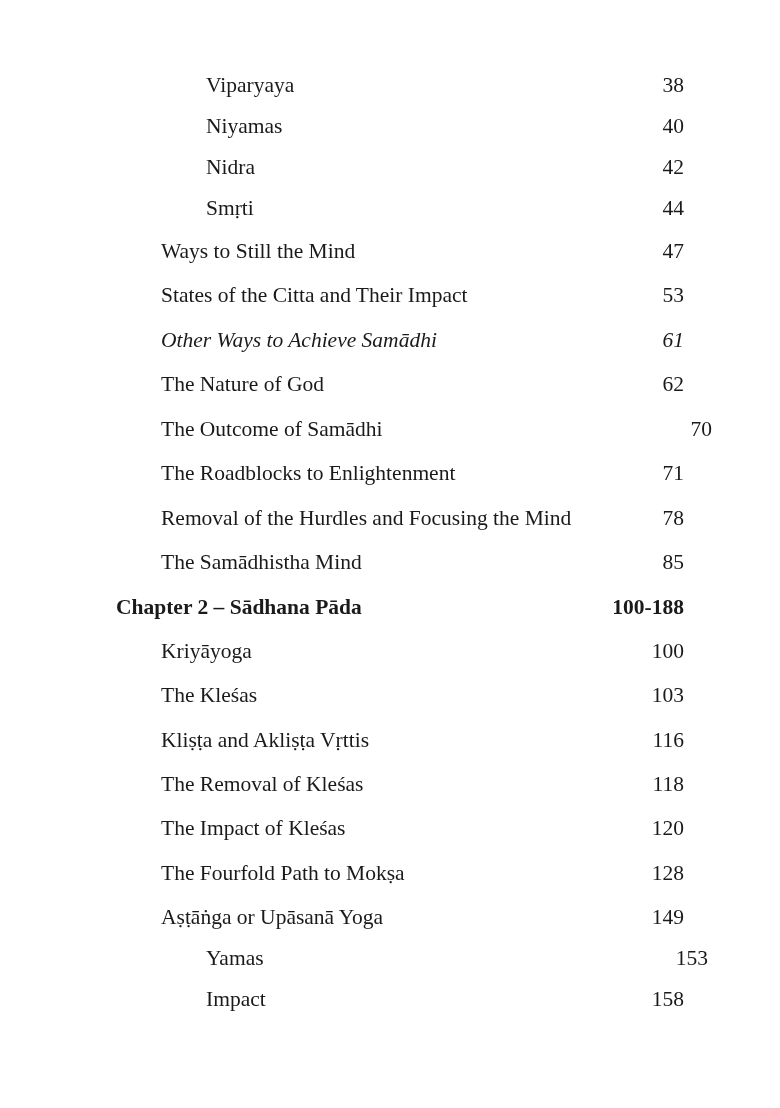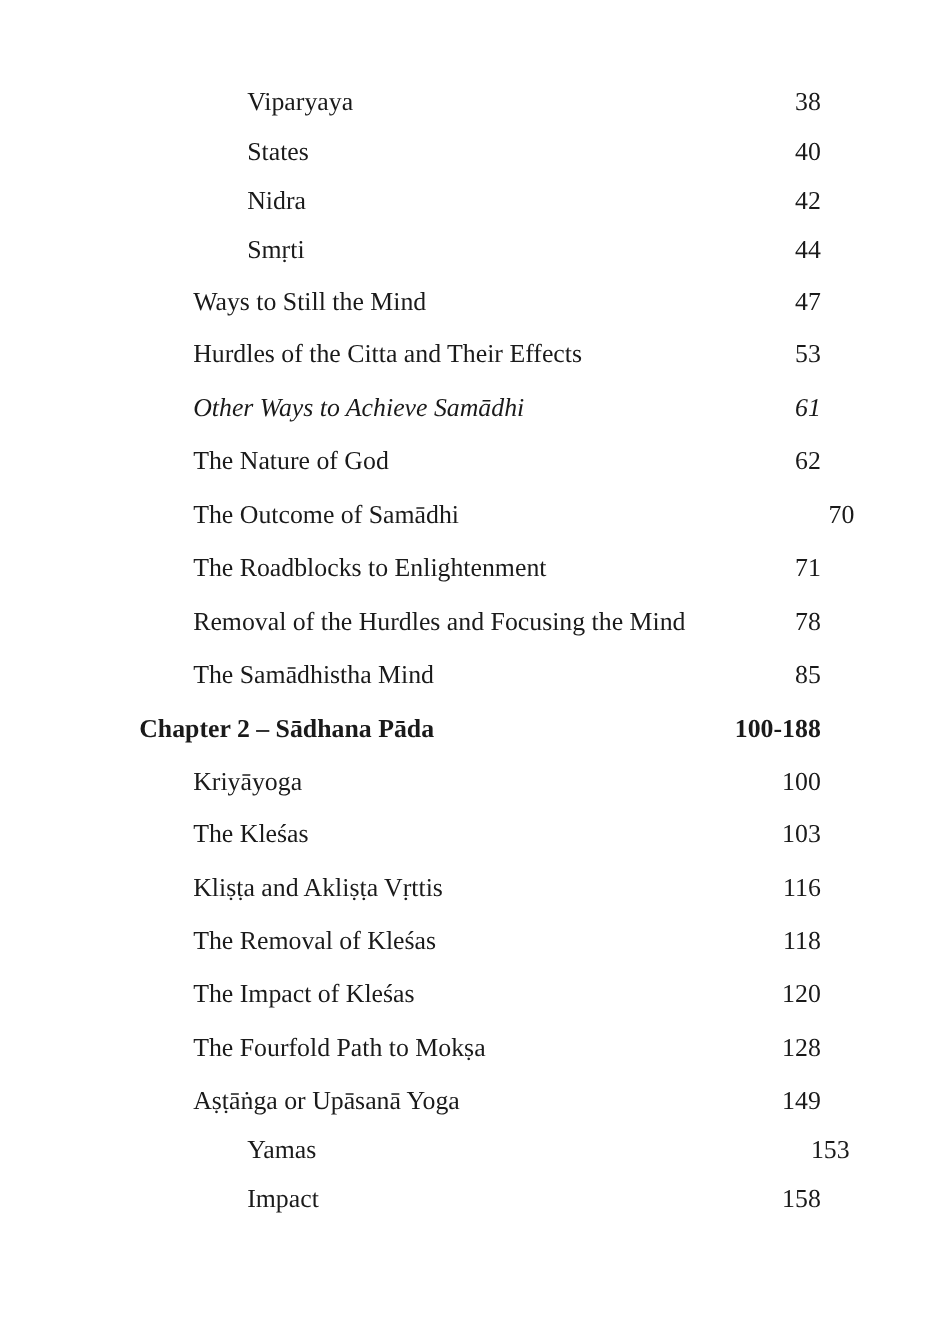--- a/index.html
+++ b/index.html
@@ -47,37 +47,37 @@
   </style>
 </head>
 <body>
 
 <div class="toc" id="toc">
     <div class="toc-row level-2" style="top: 70px;">
     <span class="toc-title">Viparyaya</span>
     <span class="toc-page">38</span>
   </div>
     <div class="toc-row level-2" style="top: 111px;">
-    <span class="toc-title">States</span>
+    <span class="toc-title">Niyamas</span>
     <span class="toc-page">40</span>
   </div>
     <div class="toc-row level-2" style="top: 152px;">
     <span class="toc-title">Nidra</span>
     <span class="toc-page">42</span>
   </div>
     <div class="toc-row level-2" style="top: 193px;">
     <span class="toc-title">Smṛti</span>
     <span class="toc-page">44</span>
   </div>
     <div class="toc-row level-1" style="top: 236px;">
     <span class="toc-title">Ways to Still the Mind</span>
     <span class="toc-page">47</span>
   </div>
     <div class="toc-row level-1" style="top: 280px;">
-    <span class="toc-title">Hurdles of the Citta and Their Effects</span>
+    <span class="toc-title">States of the Citta and Their Impact</span>
     <span class="toc-page">53</span>
   </div>
     <div class="toc-row level-1" style="top: 325px; font-style: italic;">
     <span class="toc-title">Other Ways to Achieve Samādhi</span>
     <span class="toc-page">61</span>
   </div>
     <div class="toc-row level-1" style="top: 369px;">
     <span class="toc-title">The Nature of God</span>
     <span class="toc-page">62</span>
   </div>

